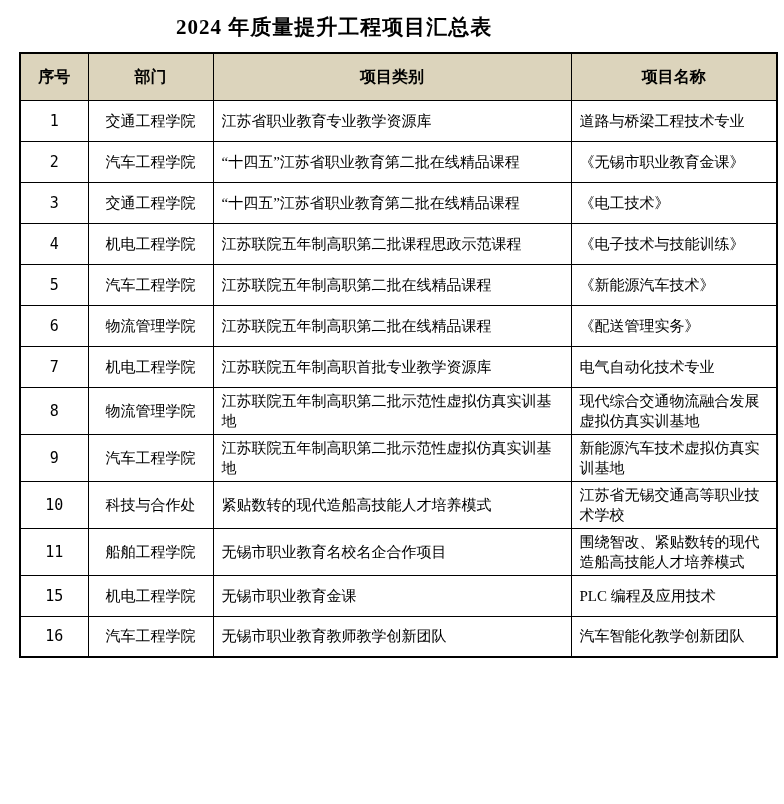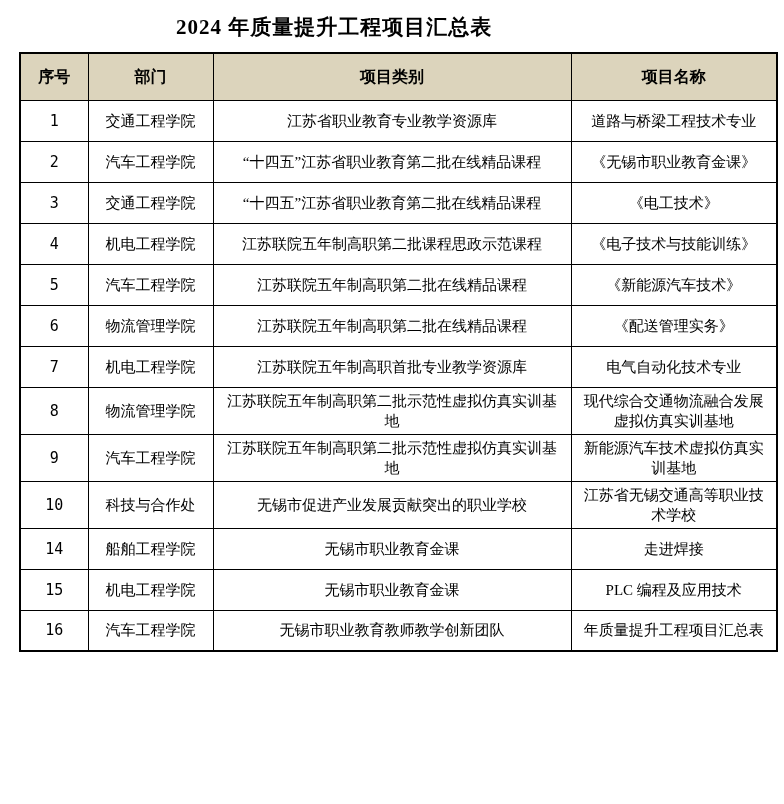--- a/index.html
+++ b/index.html
@@ -41,21 +41,21 @@
   }
   table.summary thead tr { height: 47px; border-radius: 18px; }
   table.summary tbody tr { height: 41px; }
   table.summary th {
     background: #dcd4bc;
     font-weight: bold;
     font-size: 16px;
     text-align: center;
   }
   td.center { text-align: center; }
-  td.left   { text-align: center; }
+  td.left   { text-align: left; }
   td.row-index-cell {
     font-family: "DejaVu Sans Mono", "Liberation Mono", monospace;
     font-size: 14px;
     text-align: center;
   }
   col.c-no   { width: 68px; }
   col.c-dept { width: 125px; }
   col.c-cat  { width: 358px; }
   col.c-name { width: 206px; }
 </style>
@@ -131,36 +131,36 @@
         </tr>
         <tr>
           <td class="center row-index-cell">9</td>
           <td class="center">汽车工程学院</td>
           <td class="left">江苏联院五年制高职第二批示范性虚拟仿真实训基地</td>
           <td class="left">新能源汽车技术虚拟仿真实训基地</td>
         </tr>
         <tr>
           <td class="center row-index-cell">10</td>
           <td class="center">科技与合作处</td>
-          <td class="left">无锡市促进产业发展贡献突出的职业学校</td>
+          <td class="left">紧贴数转的现代造船高技能人才培养模式</td>
           <td class="left">江苏省无锡交通高等职业技术学校</td>
         </tr>
         <tr>
-          <td class="center row-index-cell">14</td>
+          <td class="center row-index-cell">11</td>
           <td class="center">船舶工程学院</td>
-          <td class="left">无锡市职业教育金课</td>
-          <td class="left">走进焊接</td>
+          <td class="left">无锡市职业教育名校名企合作项目</td>
+          <td class="left">围绕智改、紧贴数转的现代造船高技能人才培养模式</td>
         </tr>
         <tr>
           <td class="center row-index-cell">15</td>
           <td class="center">机电工程学院</td>
           <td class="left">无锡市职业教育金课</td>
           <td class="left">PLC 编程及应用技术</td>
         </tr>
         <tr>
           <td class="center row-index-cell">16</td>
           <td class="center">汽车工程学院</td>
           <td class="left">无锡市职业教育教师教学创新团队</td>
-          <td class="left">年质量提升工程项目汇总表</td>
+          <td class="left">汽车智能化教学创新团队</td>
         </tr>
       </tbody>
   </table>
 </div>
 
 </body></html>

